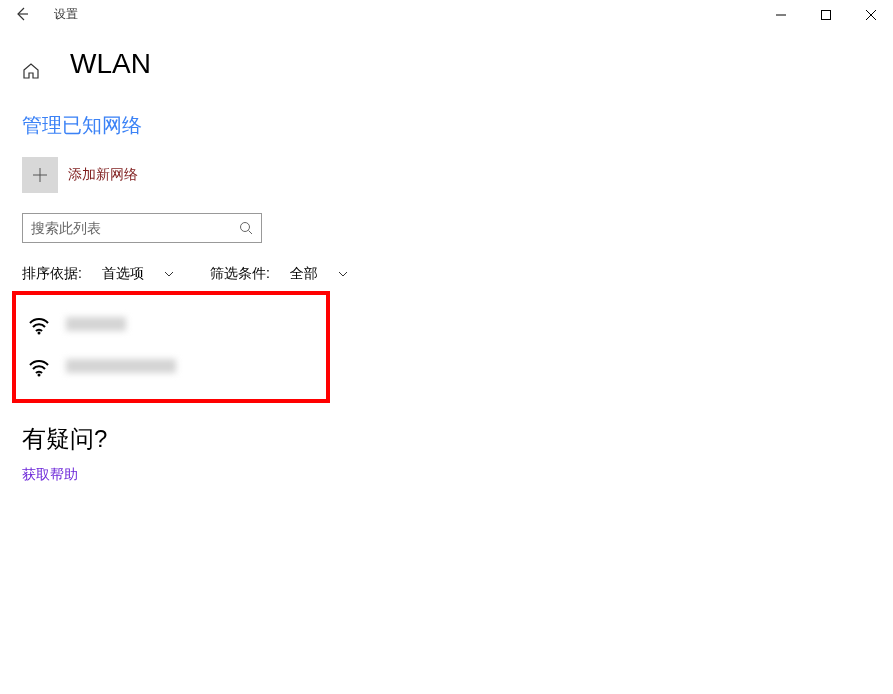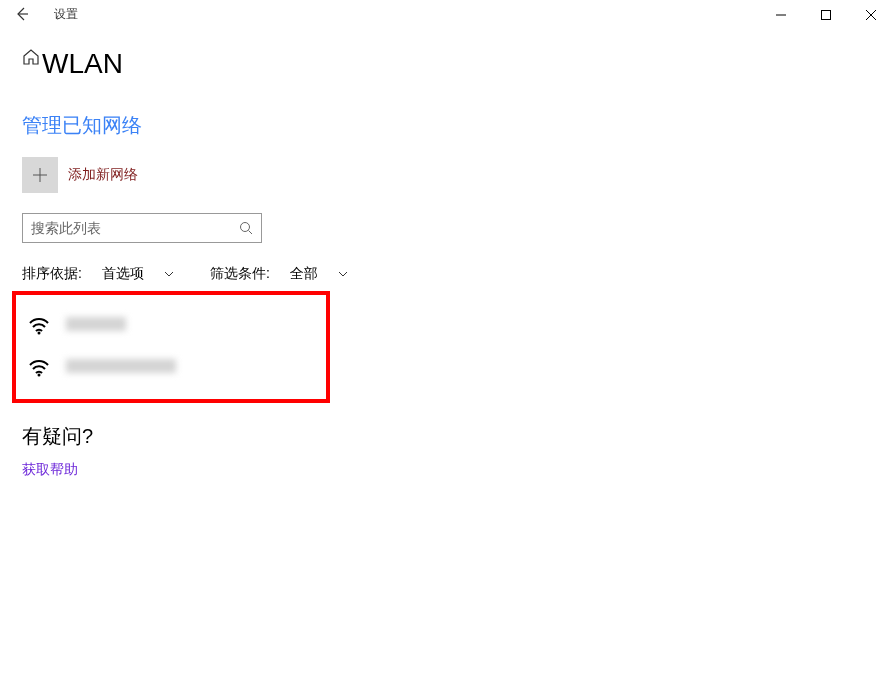--- a/index.html
+++ b/index.html
@@ -48,22 +48,22 @@
       display: flex;
       align-items: center;
       justify-content: center;
       cursor: pointer;
     }
     .content {
       padding: 12px 22px;
     }
     .header-row {
       display: flex;
-      align-items: flex-start;
-      gap: 2px;
+      align-items: flex-end;
+      gap: 30px;
       margin-top: 4px;
       margin-bottom: 32px;
     }
     .home-icon {
       display: flex;
       align-items: center;
       justify-content: center;
     }
     .page-title {
       font-size: 28px;
@@ -152,21 +152,21 @@
       align-items: center;
     }
     .blur-text {
       background: #d4d4d4;
       height: 14px;
       filter: blur(3px);
     }
     .blur1 { width: 60px; }
     .blur2 { width: 110px; }
     .question-title {
-      font-size: 20px;
+      font-size: 24px;
       font-weight: 400;
       color: #000;
       margin-bottom: 10px;
     }
     .help-link {
       font-size: 14px;
       color: #6d28d9;
       cursor: pointer;
     }
   </style>

